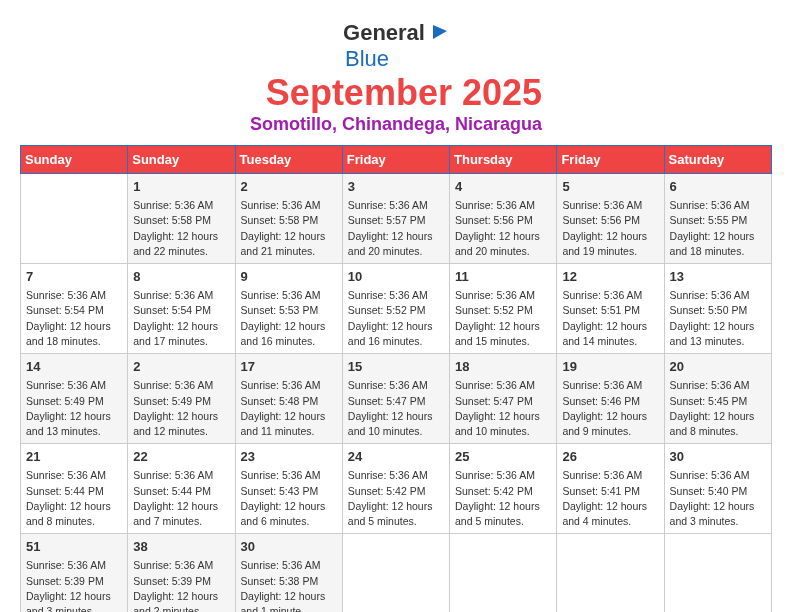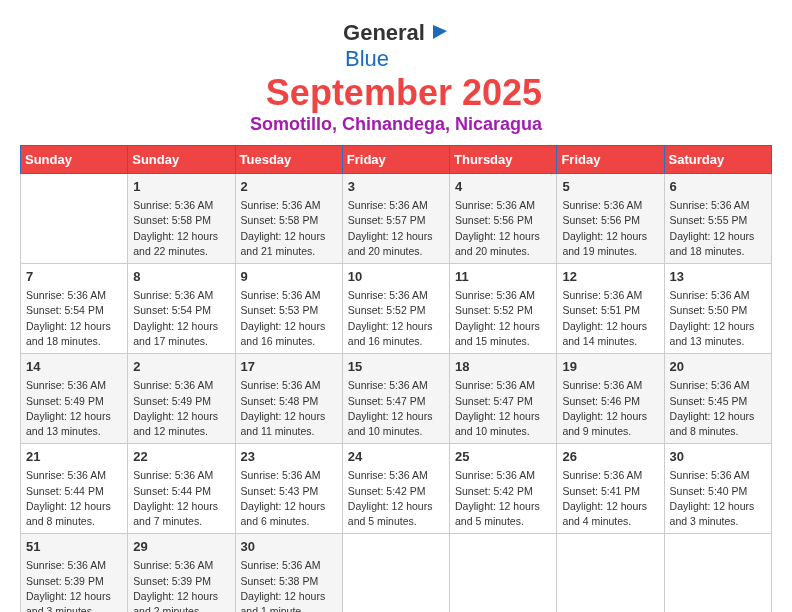--- a/index.html
+++ b/index.html
@@ -345,21 +345,21 @@
       <tr>
         <td>
         <span class="day-num">51</span>
         <div class="cell-content">
           Sunrise: 5:36 AM<br>
           Sunset: 5:39 PM<br>
           Daylight: 12 hours and 3 minutes.
         </div>
       </td>
         <td>
-        <span class="day-num">29</span>
+        <span class="day-num">38</span>
         <div class="cell-content">
           Sunrise: 5:36 AM<br>
           Sunset: 5:39 PM<br>
           Daylight: 12 hours and 2 minutes.
         </div>
       </td>
         <td>
         <span class="day-num">30</span>
         <div class="cell-content">
           Sunrise: 5:36 AM<br>

